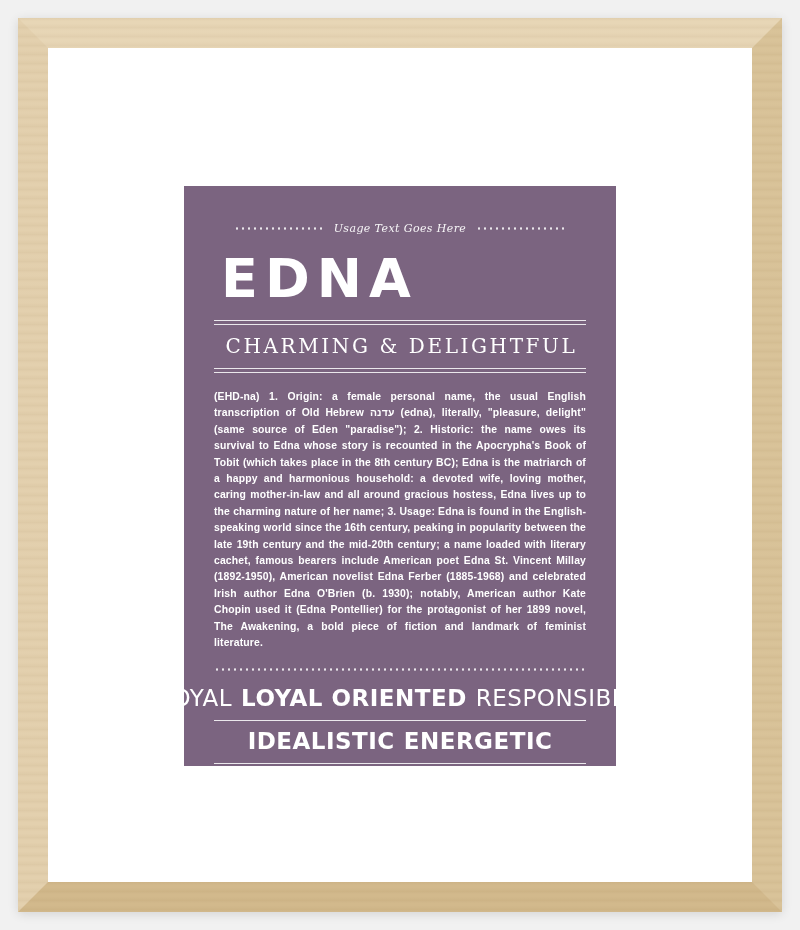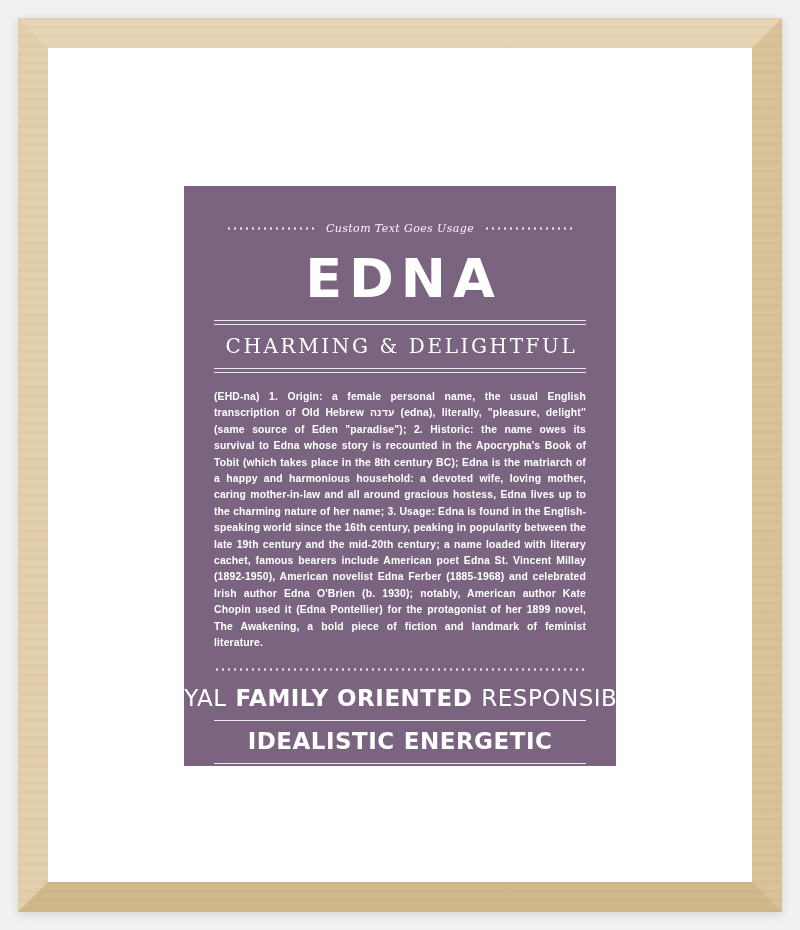--- a/index.html
+++ b/index.html
@@ -99,21 +99,20 @@
     font-style: italic;
     font-size: 11px;
     letter-spacing: 0.4px;
     white-space: nowrap;
     color: #ffffff;
     opacity: 0.95;
   }
 
   
   .name {
-    text-align: center;
     font-family: "DejaVu Sans", sans-serif;
     font-weight: bold;
     font-size: 54px;
     letter-spacing: 7px;
     line-height: 1;
     margin: 14px 0 0 0;
     padding-left: 7px;
   }
 
   
@@ -188,42 +187,42 @@
 
   <div class="frame">
     <div class="frame-inner-bevel"></div>
 
     <div class="mat">
 
       <div class="print">
 
         <div class="top-row">
           <span class="dotline"></span>
-          <span class="custom-text">Custom Text Goes Usage</span>
+          <span class="custom-text">Usage Text Goes Here</span>
           <span class="dotline"></span>
         </div>
 
         <div class="name">EDNA</div>
 
         <div class="rule"></div>
         <div class="rule thin"></div>
 
         <div class="tagline">CHARMING &amp; DELIGHTFUL</div>
 
         <div class="rule" style="margin-top:10px;"></div>
         <div class="rule thin"></div>
 
         <p class="body-copy">(EHD-na)  1. Origin:  a female personal name, the usual English transcription of Old Hebrew עדנה (edna), literally, "pleasure, delight" (same source of Eden "paradise");  2. Historic:  the name owes its survival to Edna whose story is recounted in the Apocrypha's Book of Tobit (which takes place in the 8th century BC); Edna is the matriarch of a happy and harmonious household: a devoted wife, loving mother, caring mother-in-law and all around gracious hostess, Edna lives up to the charming nature of her name;  3. Usage:  Edna is found in the English-speaking world since the 16th century, peaking in popularity between the late 19th century and the mid-20th century; a name loaded with literary cachet, famous bearers include American poet Edna St. Vincent Millay (1892-1950), American novelist Edna Ferber (1885-1968) and celebrated Irish author Edna O'Brien (b. 1930); notably, American author Kate Chopin used it (Edna Pontellier) for the protagonist of her 1899 novel, The Awakening, a bold piece of fiction and landmark of feminist literature.</p>
 
         <div class="dots-wide"></div>
 
         <div class="traits">
           <div class="trait-line">
             <span class="w-light">LOYAL</span>
-            <span class="w-bold">FAMILY ORIENTED</span>
+            <span class="w-bold">LOYAL ORIENTED</span>
             <span class="w-light">RESPONSIBLE</span>
           </div>
           <div class="trait-line">
             <span class="w-bold">IDEALISTIC</span>
             <span class="w-bold">ENERGETIC</span>
           </div>
           <div class="trait-line">
             <span class="w-light">PRINCIPLED</span>
             <span class="w-light">CHEERFUL</span>
           </div>

